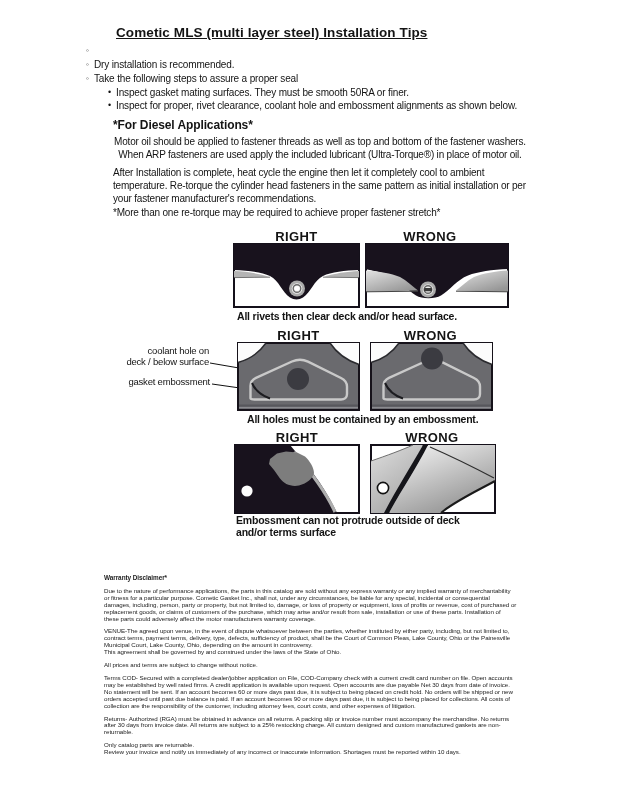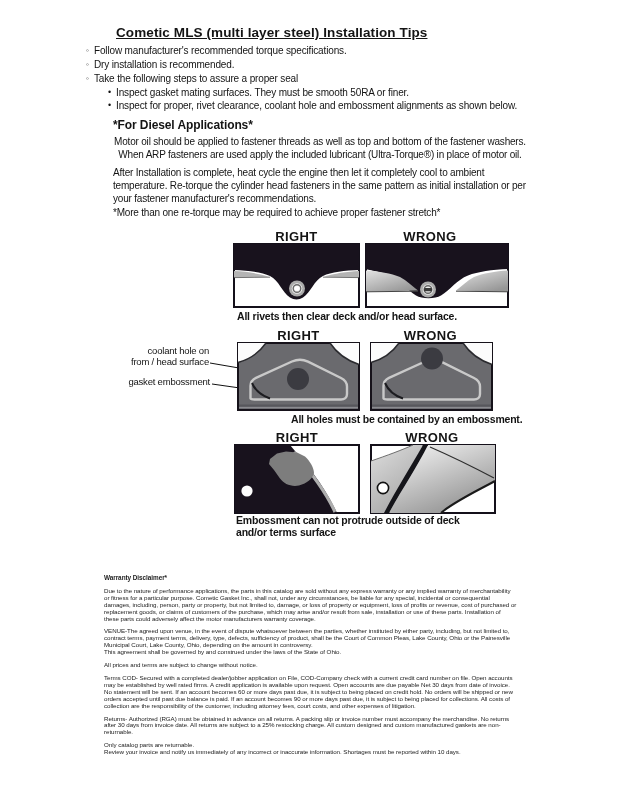--- a/index.html
+++ b/index.html
@@ -37,21 +37,20 @@
 </head>
 <body>
 
 <div class="page">
 
   <div class="title">Cometic MLS (multi layer steel) Installation Tips</div>
 
   <div class="bullets">
     <div class="b-row">
       <span class="b-mark">◦</span>
-      <span>Follow manufacturer's recommended torque specifications.</span>
     </div>
     <div class="b-row">
       <span class="b-mark">◦</span>
       <span>Dry installation is recommended.</span>
     </div>
     <div class="b-row">
       <span class="b-mark">◦</span>
       <span>Take the following steps to assure a proper seal</span>
     </div>
     <div class="b-sub">
@@ -104,21 +103,21 @@
     <rect x="59" y="45" width="8" height="3.2" rx="1" fill="#3a3a3a"></rect>
   </svg>
 
   <div class="caption" style="left:237px; top:311px;">All rivets then clear deck and/or head surface.</div>
 
   <div class="rw-label" style="left:237px; top:328px; width:123px;">RIGHT</div>
   <div class="rw-label" style="left:370px; top:328px; width:121px;">WRONG</div>
 
   <div class="side-label" style="left:96px; top:345px; width:113px;">
     <div>coolant hole on</div>
-    <div>from / head surface</div>
+    <div>deck / below surface</div>
   </div>
   <div class="side-label" style="left:97px; top:376px; width:113px;">gasket embossment</div>
 
   <svg class="leader" width="196" height="60" viewBox="0 0 196 60">
     <line x1="95" y1="23" x2="182" y2="38" stroke="#111" stroke-width="1"></line>
     <line x1="97" y1="44" x2="146" y2="51" stroke="#111" stroke-width="1"></line>
   </svg>
 
   <svg class="diag" style="left:237px; top:342px;" width="123" height="69" viewBox="0 0 123 69">
     <rect x="1" y="1" width="121" height="67" fill="#6a6a6e" stroke="#16121a" stroke-width="2"></rect>
@@ -139,21 +138,21 @@
     <path d="M29,1 C22,11 12,17.5 1,20.5" stroke="#2a2a2e" stroke-width="1.5" fill="none"></path>
     <path d="M122,1 L93,1 C100,11.5 110,18.5 122,22.5 Z" fill="#fcfcfc"></path>
     <path d="M93,1 C100,11.5 110,18.5 122,22.5" stroke="#2a2a2e" stroke-width="1.5" fill="none"></path>
     <rect x="2" y="62.5" width="119" height="2" fill="#57575c"></rect>
     <rect x="2" y="65" width="119" height="1.2" fill="#8b8b90"></rect>
     <path d="M13.5,56.5 L13.5,44 C13.5,40.5 15.5,37.5 19,35.8 L55,19.5 C60,17.2 66,17.2 71,19.6 L104,36 C108,38 110,41 110,44.5 L110,52 C110,55.5 107.5,57.5 104,57.5 L17.5,57.5 C15,57.5 13.5,57 13.5,56.5 Z" fill="none" stroke="#c9c9c9" stroke-width="2.4"></path>
     <path d="M15,41 C18,48 24,53.5 33,56.5" stroke="#1c1c20" stroke-width="2" fill="none"></path>
     <circle cx="62" cy="16.5" r="11" fill="#3b3b41"></circle>
   </svg>
 
-  <div class="caption" style="left:247px; top:414px;margin-left:44px;">All holes must be contained by an embossment.</div>
+  <div class="caption" style="left:247px; top:414px;">All holes must be contained by an embossment.</div>
 
   <div class="rw-label" style="left:234px; top:430px; width:126px;">RIGHT</div>
   <div class="rw-label" style="left:370px; top:430px; width:124px;">WRONG</div>
 
   <svg class="diag" style="left:234px; top:444px;" width="126" height="70" viewBox="0 0 126 70">
     <rect x="1" y="1" width="124" height="68" fill="#ffffff" stroke="#14101a" stroke-width="2"></rect>
     <path d="M1,1 L56,1 C72,20 89,39 103,69 L1,69 Z" fill="#18121d"></path>
     <path d="M60,8 C76,27 91,46 101,68" stroke="#aeaeae" stroke-width="3.2" fill="none"></path>
     <path d="M36,15 L43,9.5 L52,7.5 L63,8.5 L71,12.5 C76,17 80,24 80,29 C79,34 73,39.5 65,41.5 C57,43 50,40 46,34.5 L40,26 L35,20 Z" fill="#7d7d7d"></path>
     <circle cx="13" cy="47" r="5.6" fill="#fdfdfd"></circle>

